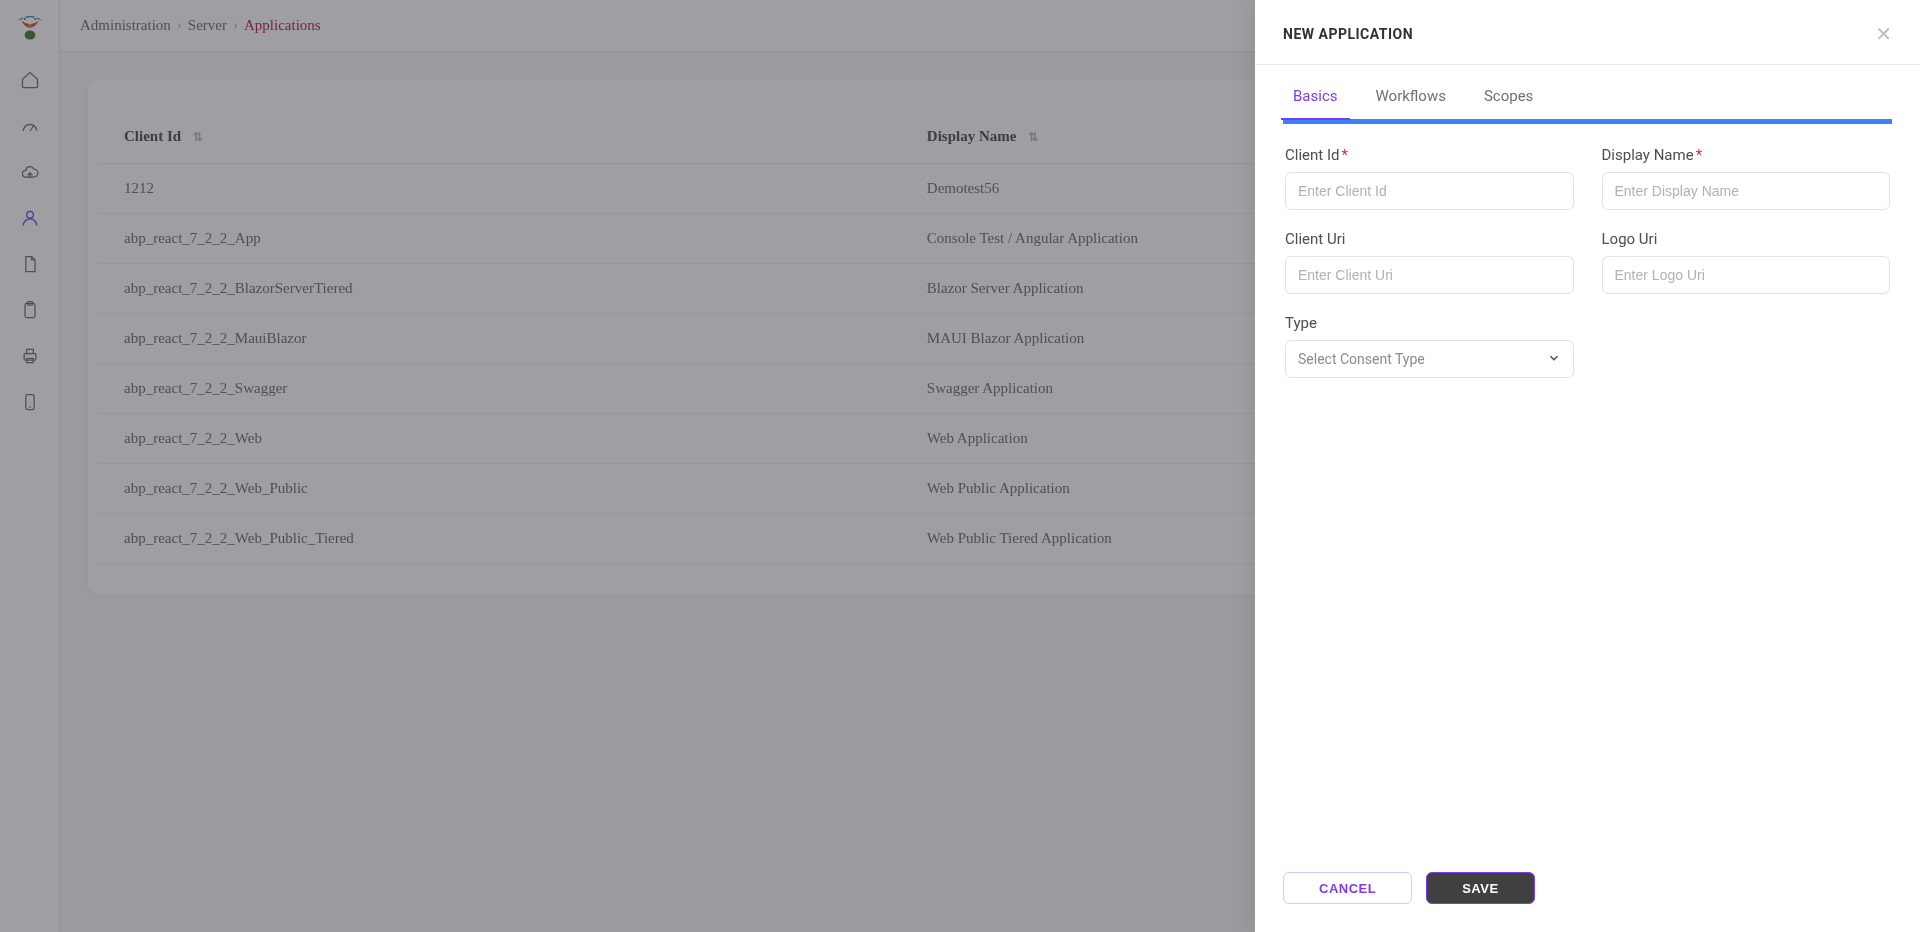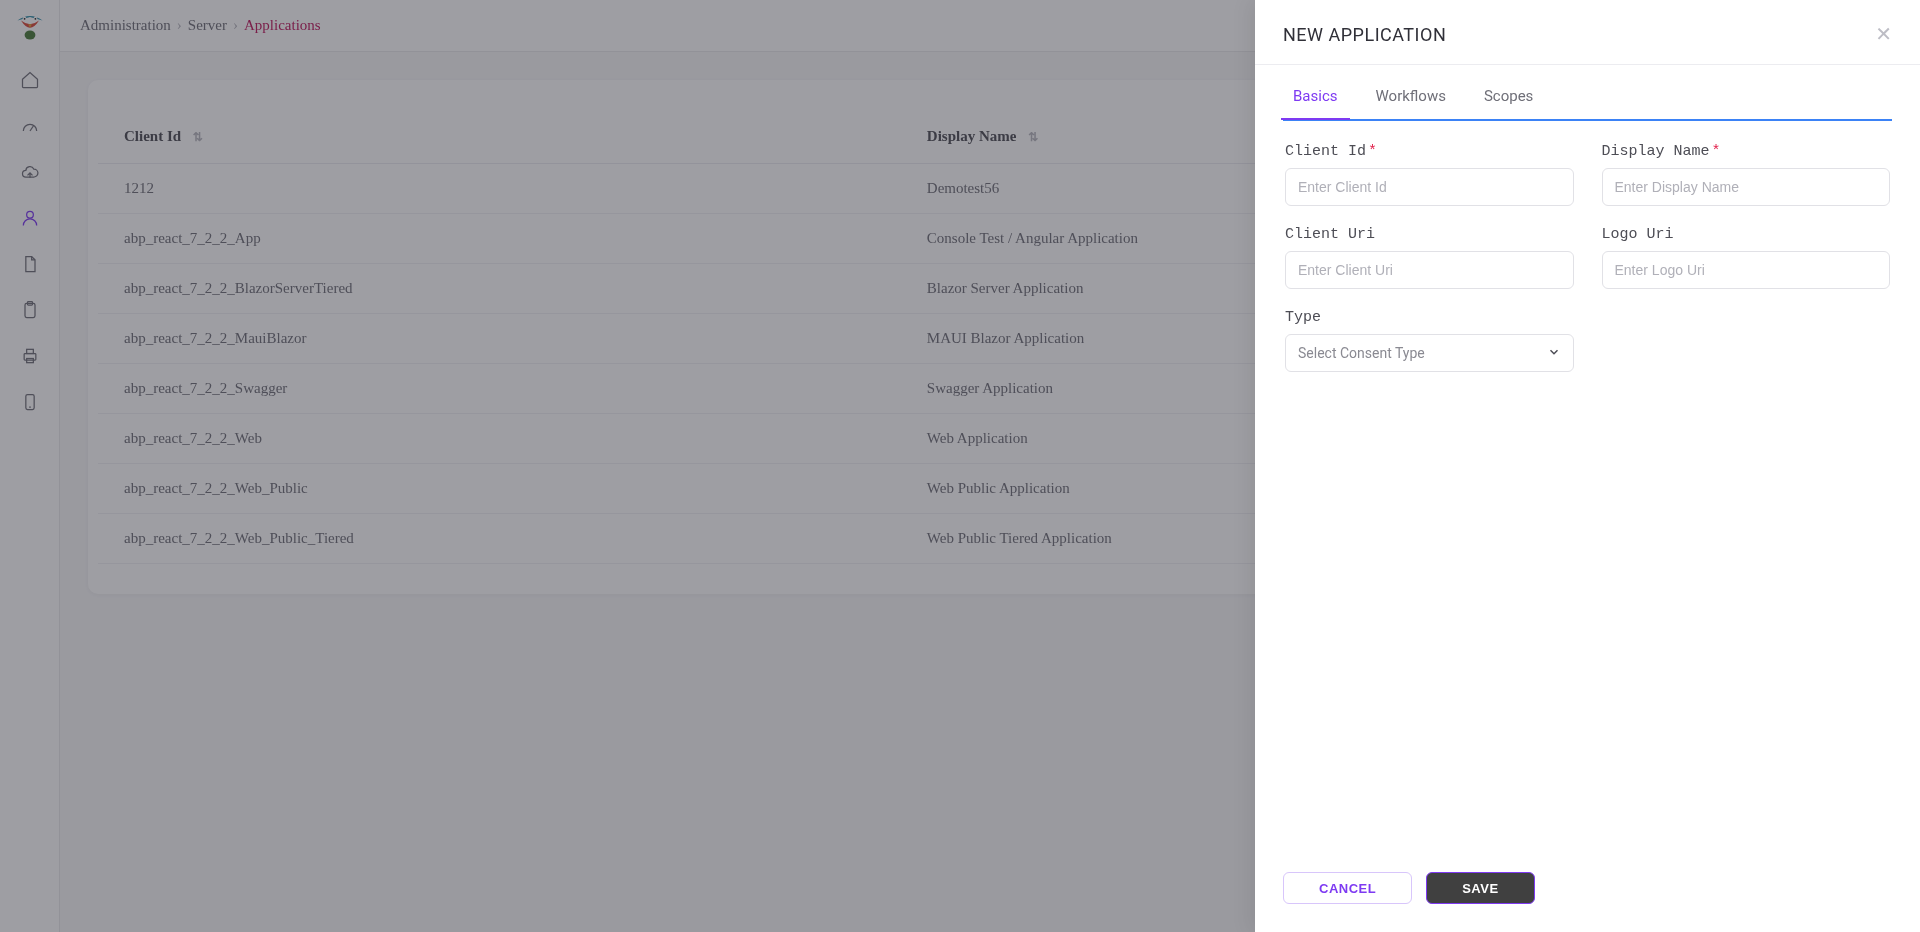--- a/index.html
+++ b/index.html
@@ -25,31 +25,31 @@
   th { text-align:left; font-weight:600; font-size:15px; color:#4d4d55; padding: 18px 26px; border-bottom:1px solid #ececf0; }
   th .sort-icon { margin-left:8px; color:#b7b7be; font-size:12px; vertical-align:middle; }
   td { padding: 16px 26px; border-bottom:1px solid #f1f1f4; font-size:15px; color:#6f6f78; }
 
   
   .overlay { position:absolute; inset:0; background: rgba(40,40,50,0.45); }
 
   
   .drawer { position:absolute; top:0; right:0; bottom:0; width: 665px; background:#fff; display:flex; flex-direction:column; box-shadow: -4px 0 20px rgba(0,0,0,0.08); }
   .drawer-header { padding: 22px 28px 18px 28px; border-bottom:1px solid #ececf0; display:flex; align-items:center; justify-content:space-between; }
-  .drawer-title { font-size:18px; font-weight:400; letter-spacing:0.5px; color:#303038; }
+  .drawer-title { font-size:14px; font-weight:700; letter-spacing:0.5px; color:#303038; }
   .close-btn { color:#bdbdc5; cursor:pointer; font-size:20px; background:none; border:none; }
   .drawer-body { flex:1; padding: 0 28px; overflow:auto; }
-  .tabs { display:flex; gap:38px; border-bottom:2px solid #3b82f6; padding: 22px 10px 0 10px; }
+  .tabs { display:flex; gap:38px; border-bottom:5px solid #3b82f6; padding: 22px 10px 0 10px; }
   .tab { padding-bottom: 14px; font-size:15px; color:#6f6f78; cursor:pointer; position:relative; }
   .tab.active { color:#7e3af2; }
   .tab.active::after { content:""; position:absolute; left:-12px; right:-12px; bottom:-1px; height:2px; background:#7e3af2; }
   .form { display:grid; grid-template-columns: 1fr 1fr; gap: 20px 28px; padding: 22px 2px; }
   .field { display:flex; flex-direction:column; gap:8px; }
   .field.full { grid-column: span 1; }
-  .label { font-size:15px; color:#4d4d55;font-family:Liberation Mono, monospace; }
+  .label { font-size:15px; color:#4d4d55; }
   .req { color:#e11d48; margin-left:2px; }
   .input, .select { height:38px; border:1px solid #e1e1e6; border-radius:6px; padding:12px 12px; font-size:14px; color:#4d4d55; background:#fff; outline:none; }
   .input::placeholder { color:#b0b0b8; }
   .select { display:flex; align-items:center; justify-content:space-between; cursor:pointer; color:#8a8a92; }
   .select .chev { color:#4d4d55; }
   .drawer-footer { padding: 20px 28px 28px; display:flex; gap:14px; }
   .btn { height:32px; padding:0 35px; border-radius:6px; font-size:13px; font-weight:600; letter-spacing:0.5px; cursor:pointer; display:inline-flex; align-items:center; justify-content:center; }
   .btn-outline { background:#fff; color:#7e3af2; border:1px solid #d8c6fb; }
   .btn-primary { background:#404040; color:#fff; border:1px solid #7e3af2; }
 </style>

